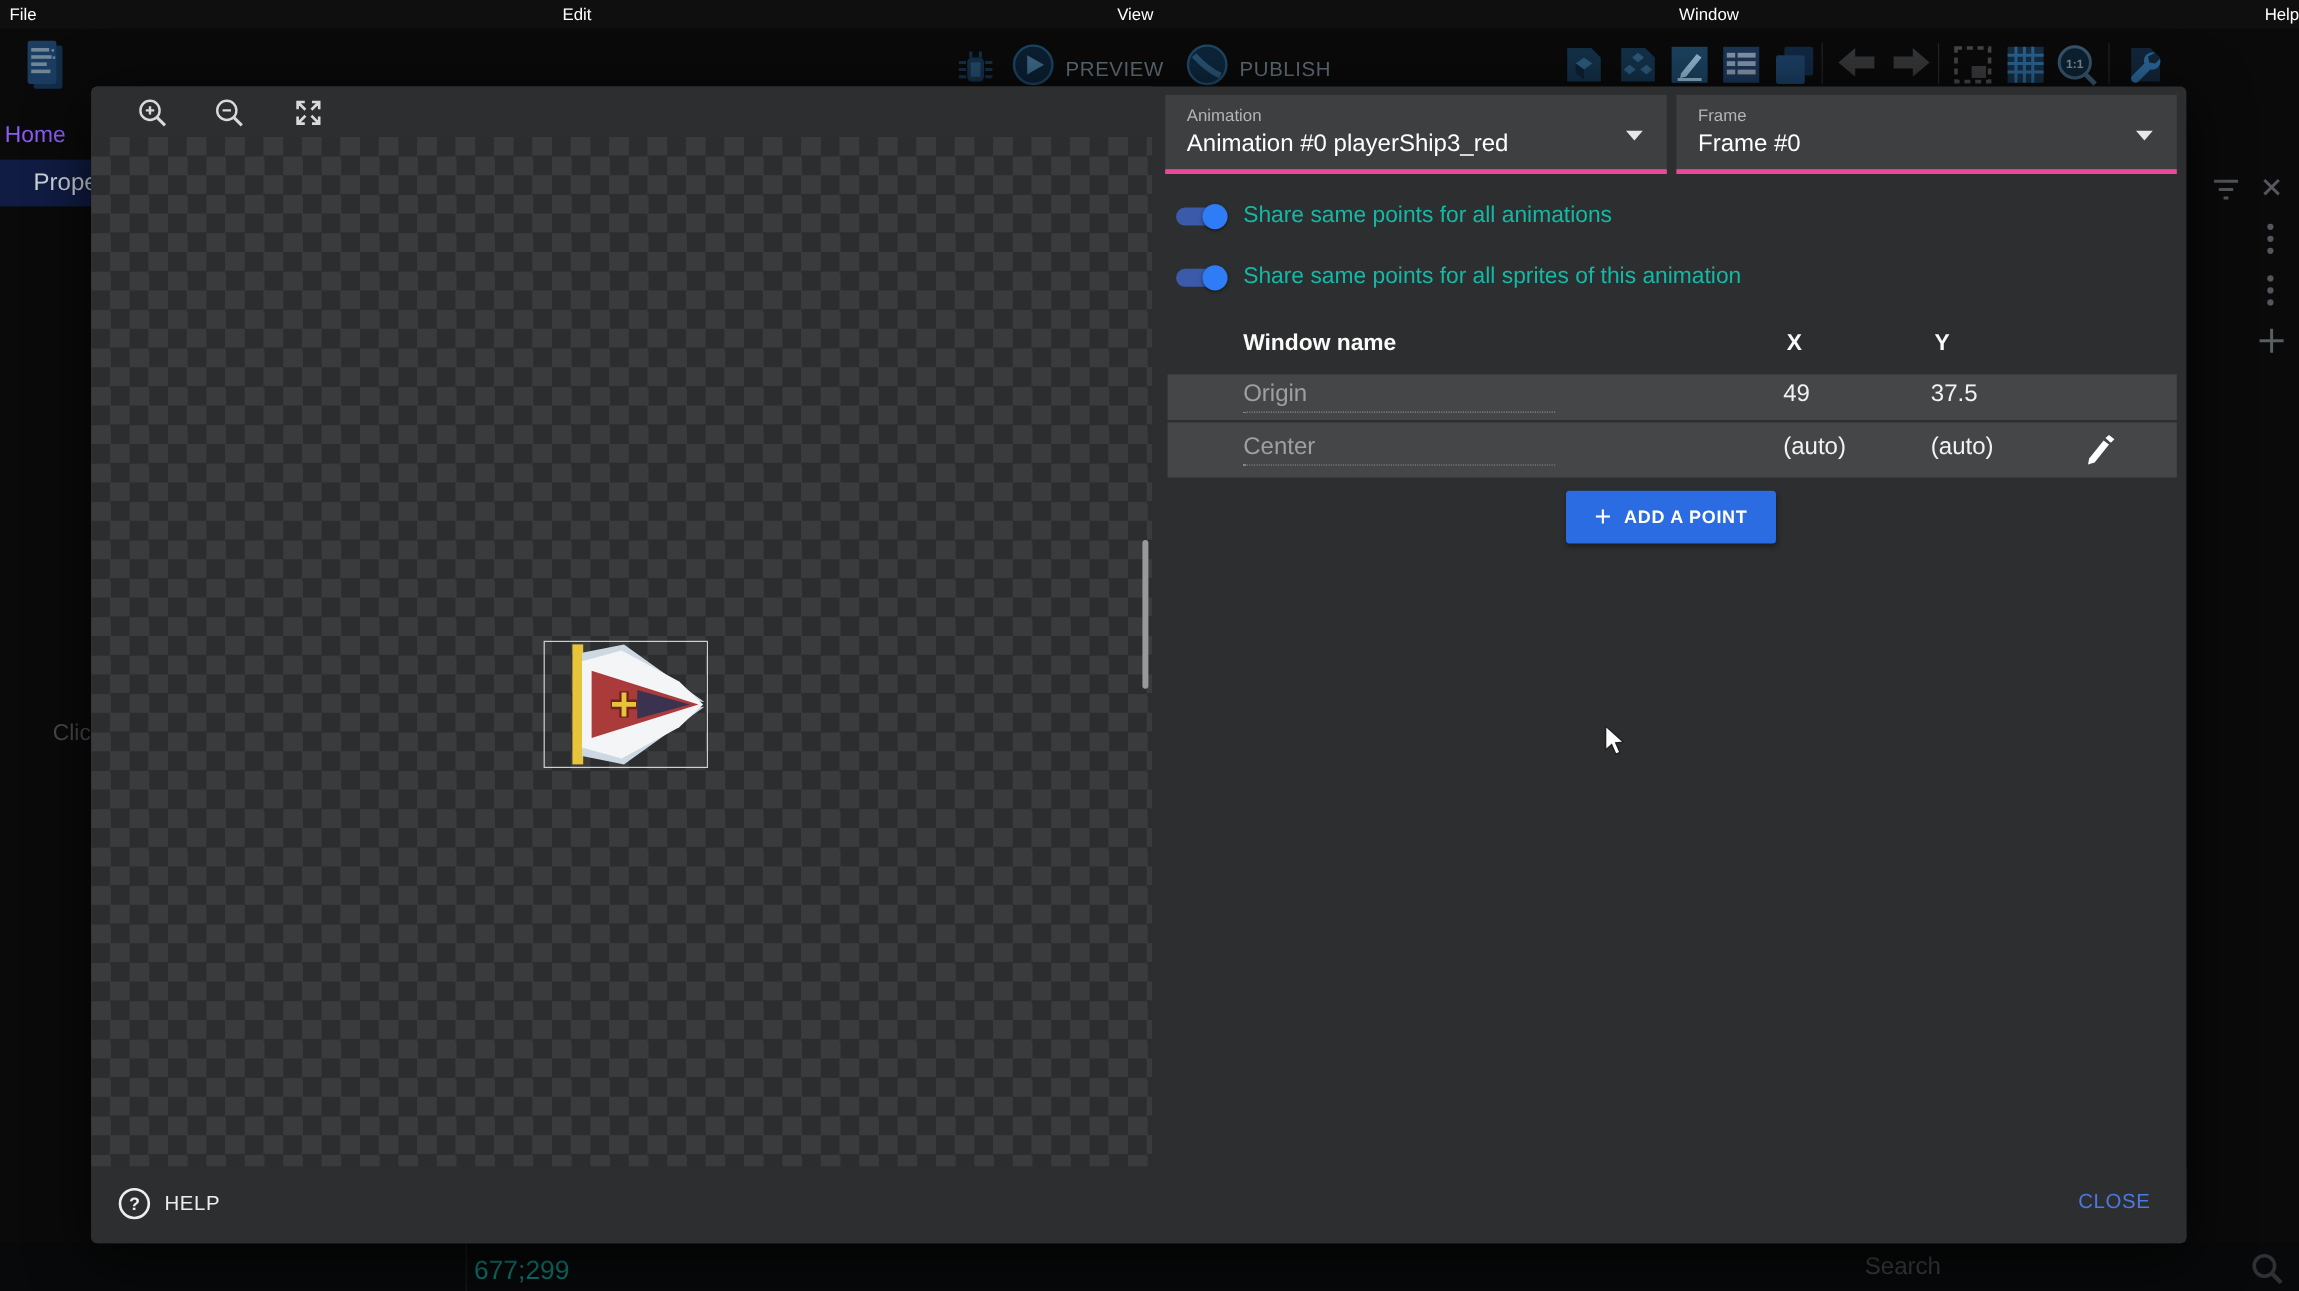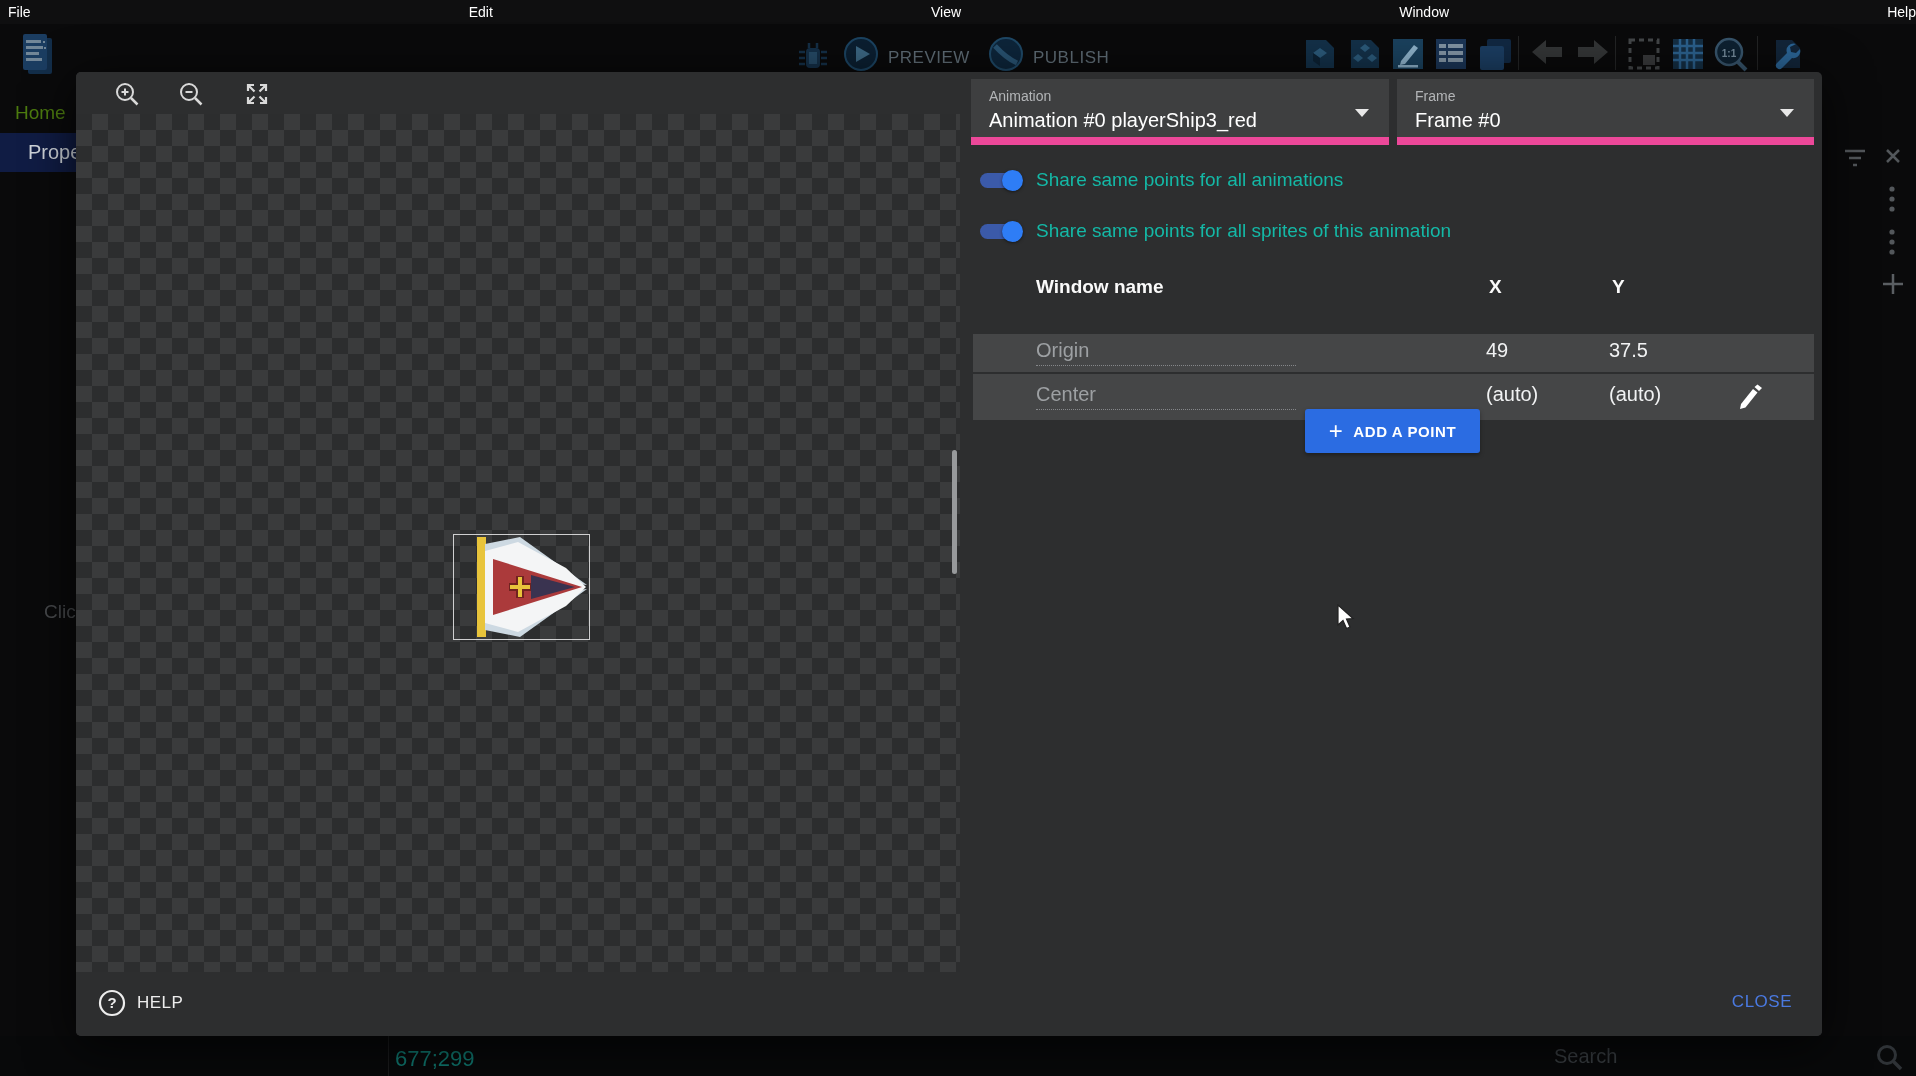--- a/index.html
+++ b/index.html
@@ -24,32 +24,32 @@
   #checker{left:0;top:42px;width:884px;height:858px;
     background-color:#2c2d2e;
     background-image:conic-gradient(#3a3b3c 25%,#2c2d2e 0 50%,#3a3b3c 0 75%,#2c2d2e 0);
     background-size:32px 32px;}
   #scroll-thumb{left:876px;top:378px;width:5px;height:124px;background:#97999b;border-radius:3px;}
 
   
   #sel-rect{left:377px;top:420px;width:137px;height:106px;border:1px solid rgba(235,235,235,.85);}
 
   
-  .dd{background:#3e3f40;border-bottom:8px solid #ec4899;cursor:pointer;}
+  .dd{background:#3e3f40;border-bottom:4px solid #ec4899;cursor:pointer;}
   .dd .lab{position:absolute;left:18px;top:9px;font-size:14px;color:#b3b5b7;}
   .dd .val{position:absolute;left:18px;top:30px;font-size:20px;color:#fff;white-space:nowrap;}
   .dd .caret{position:absolute;right:20px;top:30px;width:0;height:0;
              border-left:7px solid transparent;border-right:7px solid transparent;border-top:8px solid #e8e8e8;}
 
   .toggle{width:41px;height:15px;border-radius:8px;background:#3b5aa9;cursor:pointer;}
   .toggle .knob{position:absolute;right:-2px;top:-3px;width:21px;height:21px;border-radius:50%;background:#2e7df6;box-shadow:0 1px 3px rgba(0,0,0,.5);}
   .tog-label{font-size:19px;color:#14b8a6;white-space:nowrap;}
 
   .th{font-size:19px;font-weight:bold;color:#fafafa;}
-  .row{background:#454647;margin-top:22px;}
+  .row{background:#454647;}
   .cell-name{font-size:20px;color:#9da0a3;border-bottom:1px dotted #85878a;padding-bottom:3px;}
   .cell-val{font-size:20px;color:#f1f2f3;}
   .val-line{border-bottom:1px solid #9da0a3;padding-bottom:18px;min-width:52px;display:inline-block;}
 
   #add-btn{left:1229px;top:337px;width:175px;height:44px;background:#2b6ce2;border:none;border-radius:3px;
            color:#fff;font-size:15px;font-weight:bold;letter-spacing:.6px;display:flex;align-items:center;
            justify-content:center;gap:10px;cursor:pointer;box-shadow:0 2px 4px rgba(0,0,0,.35);}
   #add-btn .plus{font-size:24px;font-weight:normal;line-height:20px;}
 
   #modal-footer{left:0;top:900px;width:1746px;height:64px;background:#2d2e2f;border-radius:0 0 5px 5px;}
@@ -179,21 +179,21 @@
       </svg>
   </div>
   <div class="abs" style="left:1757px;top:36px;width:1px;height:34px;background:#232425;"></div>
   <div class="abs bg-icon" style="left:1768px;top:36px;">
     <svg width="36" height="36">
         <path d="M8 4h16l8 8v20H8z" fill="#13293f"></path>
         <path d="M28 8a7 7 0 0 0-9 9L9 27a3.4 3.4 0 0 0 5 5l10-10a7 7 0 0 0 8-9l-4 4-5-1-1-5z" fill="#2e6da3"></path>
       </svg>
   </div>
 
-  <div class="abs" style="left:15px;top:102px;font-size:19px;color:#4d7c0f;">Home</div>
+  <div class="abs" style="left:4px;top:102px;font-size:19px;color:#8b5cf6;">Home</div>
   <div class="abs" style="left:0;top:133px;width:76px;height:39px;background:#101c44;overflow:hidden;">
     <span style="position:absolute;left:28px;top:8px;font-size:20px;color:#cfd4da;white-space:nowrap;">Proper</span>
   </div>
   <div class="abs" style="left:44px;top:601px;width:32px;height:26px;overflow:hidden;">
     <span style="font-size:19px;color:#47494c;white-space:nowrap;">Click</span>
   </div>
 
   <div class="abs" style="left:1843px;top:148px;">
     <svg width="24" height="20">
         <path d="M2 3h20M6 10h12M10 17h4" stroke="#53575b" stroke-width="2.5"></path>

